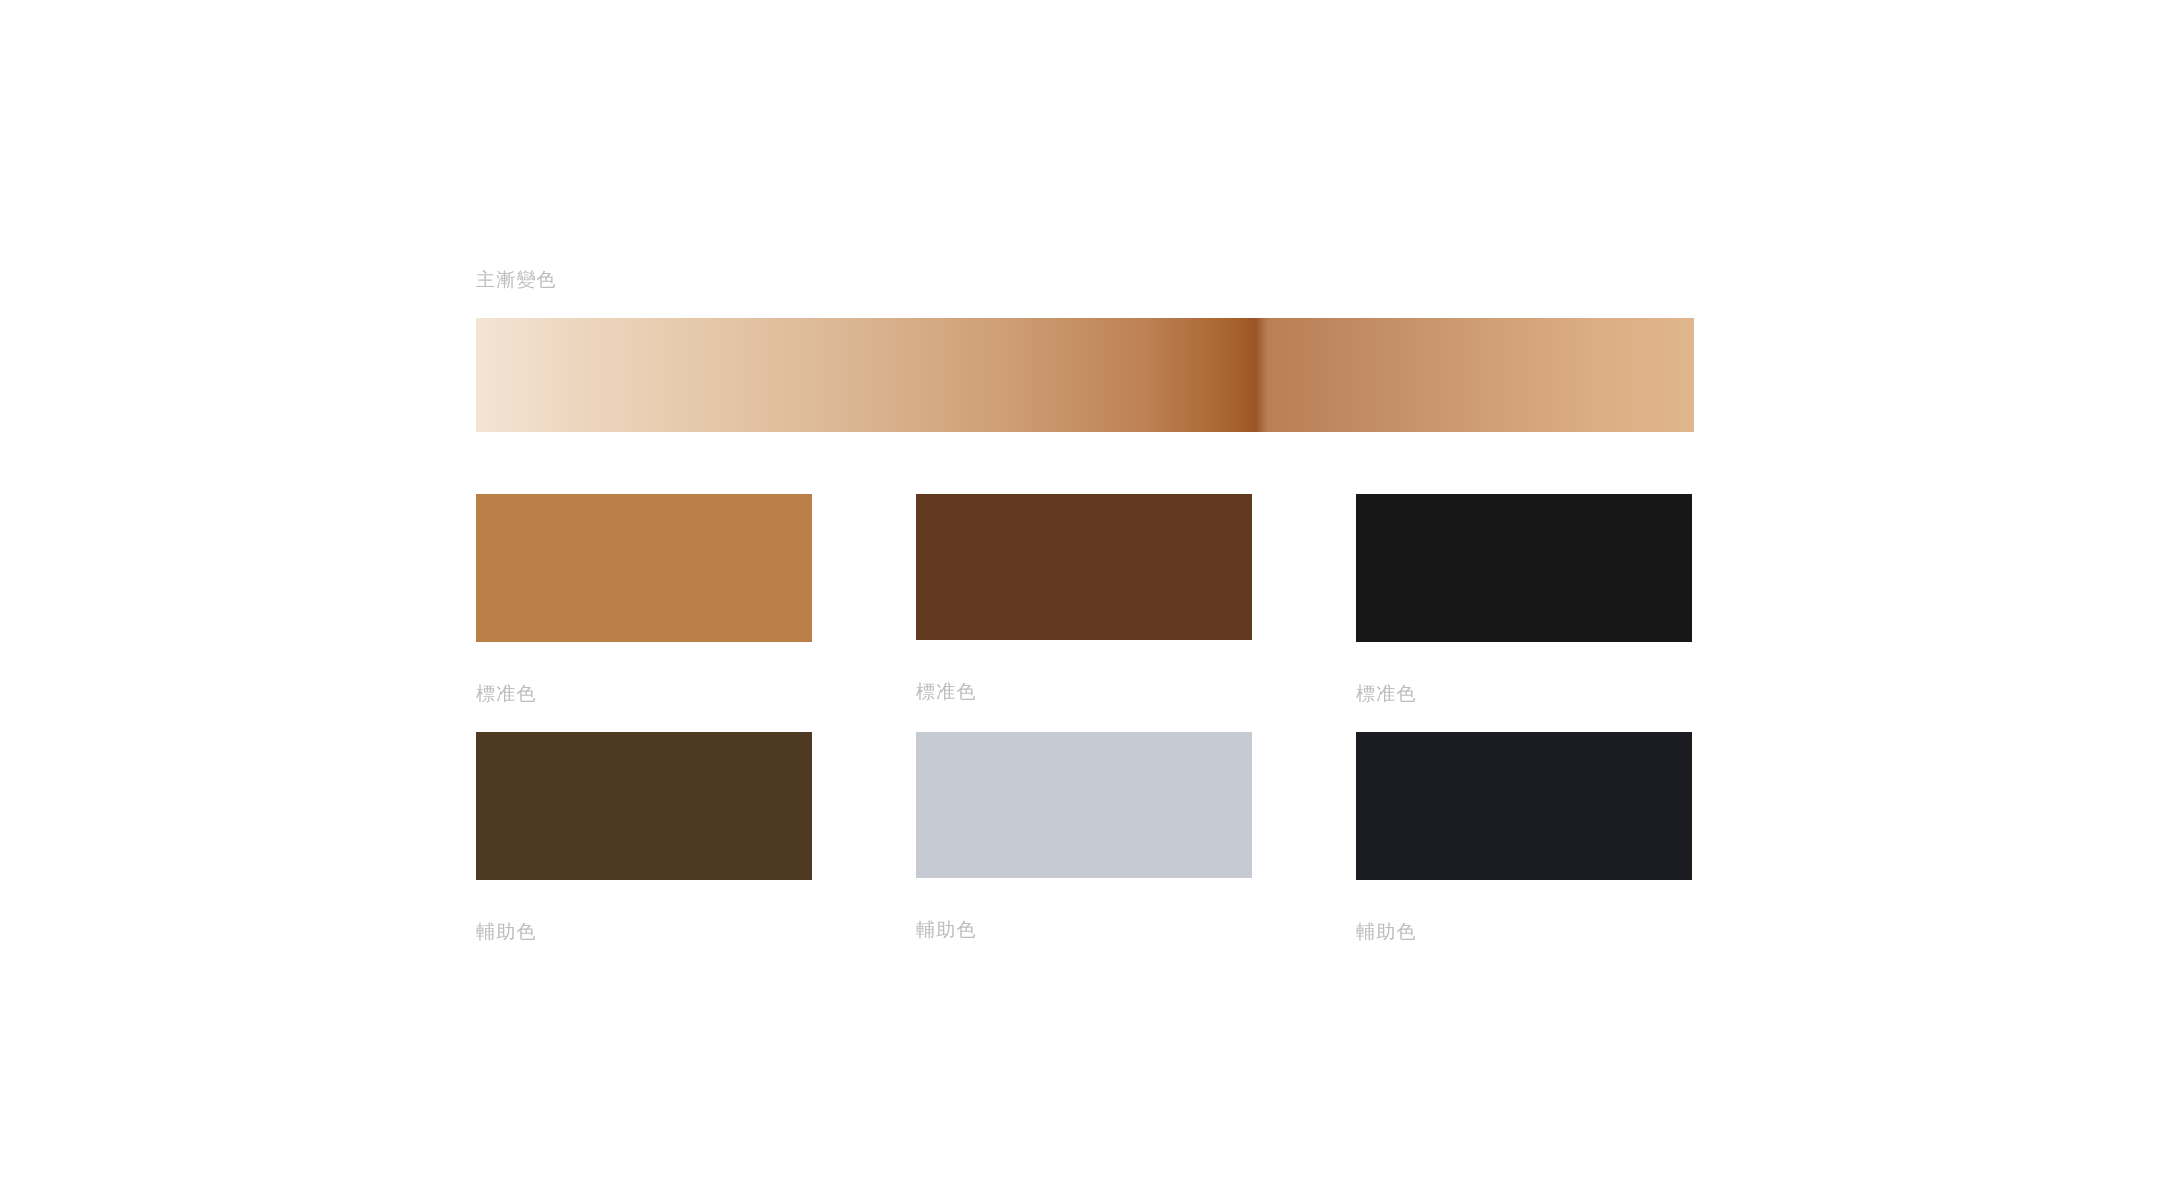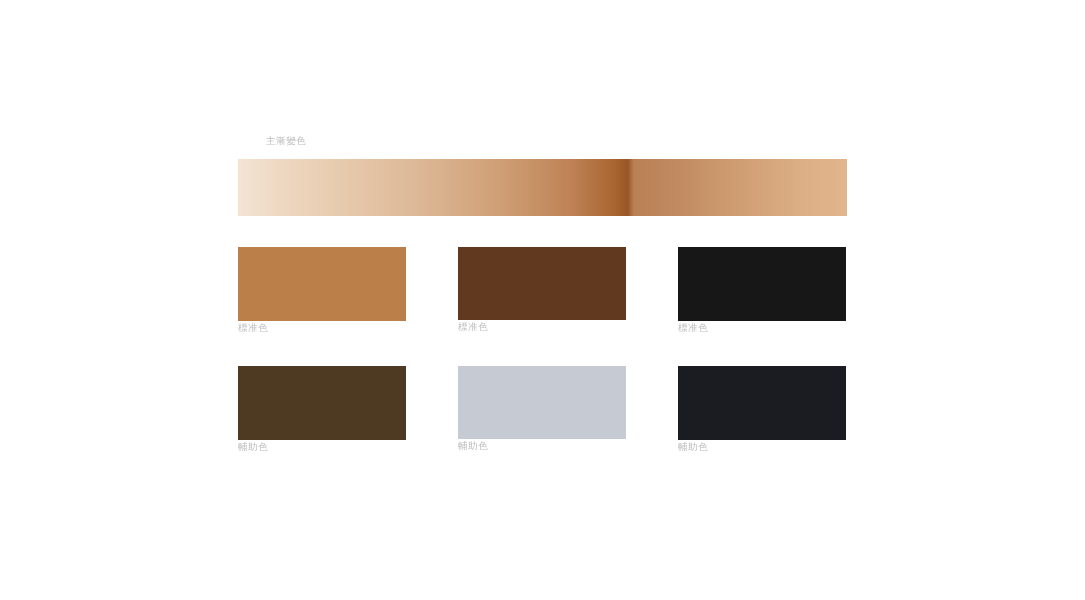--- a/index.html
+++ b/index.html
@@ -70,39 +70,40 @@
   }
   .swatch-cell.col-0 { left: 0px; }
   .swatch-cell.col-1 { left: 220px; }
   .swatch-cell.col-2 { left: 440px; }
 
   .swatch-chip {
     display: block;
     width: 168px;
   }
   .swatch-label {
-    margin-top: 0;
+    margin-top: 20px;
     display: block;
+    font-family: Liberation Mono, monospace;
   }
 
   
   .swatch-row-1 .col-0 { top: 0px; }
   .swatch-row-1 .col-1 { top: 0px; }
   .swatch-row-1 .col-2 { top: 0px; }
   .swatch-row-2 .col-0 { top: 0px; }
   .swatch-row-2 .col-1 { top: 0px; }
   .swatch-row-2 .col-2 { top: 0px; }
 </style>
 </head>
 <body style="background: rgb(255, 255, 255);">
 
 <div id="palette-board">
 
   <div class="gradient-section">
-    <div class="swatch-caption gradient-caption" style="color: rgb(189, 189, 189); margin-left: 28px;">主漸變色</div>
+    <div class="swatch-caption gradient-caption" style="color: rgb(189, 189, 189);">主漸變色</div>
     <div class="gradient-bar" style="background: linear-gradient(to right, rgb(244, 228, 212) 0%, rgb(238, 216, 194) 7%, rgb(230, 201, 171) 18%, rgb(220, 183, 149) 30%, rgb(207, 159, 118) 43%, rgb(189, 129, 84) 55%, rgb(168, 100, 47) 62%, rgb(154, 85, 38) 64%, rgb(185, 127, 85) 65%, rgb(193, 138, 97) 72%, rgb(207, 157, 114) 82%, rgb(220, 174, 132) 92%, rgb(225, 182, 141) 100%);"></div>
   </div>
 
   <div class="swatch-grid">
 
     <div class="swatch-row swatch-row-1">
       <div class="swatch-cell col-0">
         <div class="swatch-chip" style="background: rgb(187, 128, 73); height: 74px;"></div>
         <div class="swatch-caption swatch-label" style="color: rgb(189, 189, 189);">標准色</div>
       </div>

